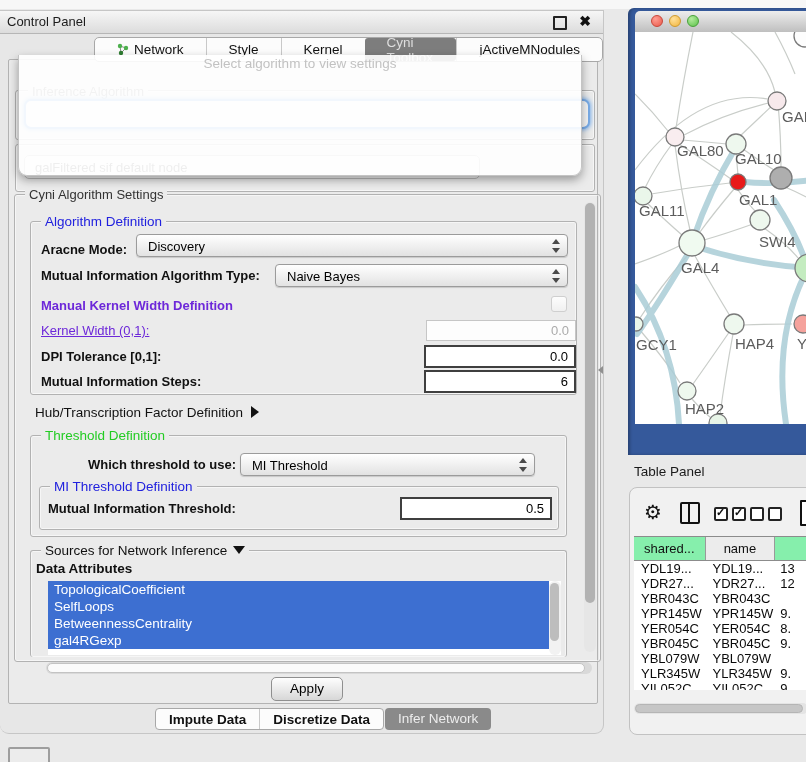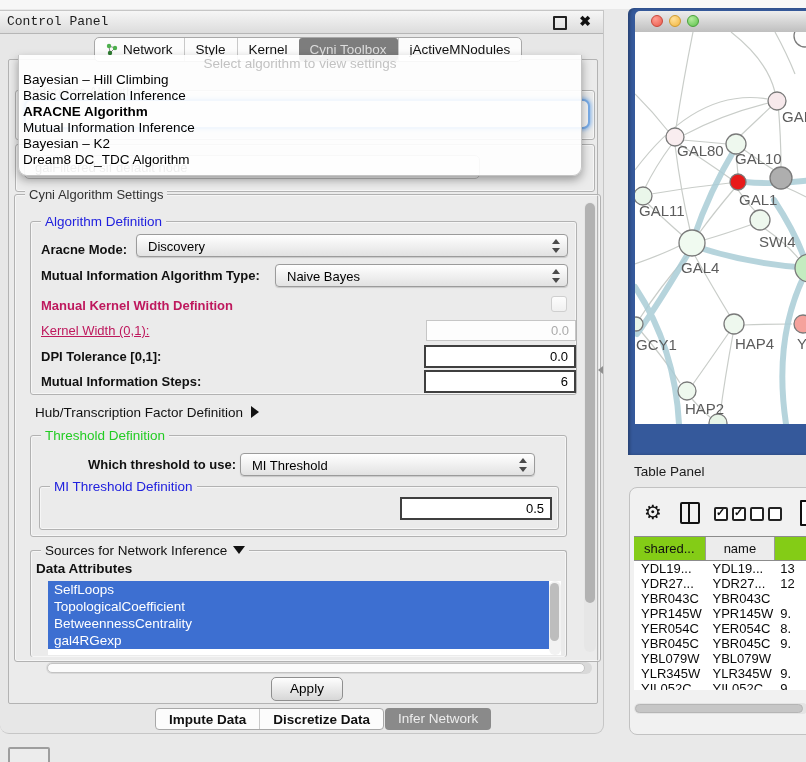--- a/index.html
+++ b/index.html
@@ -3,27 +3,27 @@
 <meta charset="utf-8">
 <style>
   html,body{margin:0;padding:0;}
   body{position:relative;width:806px;height:762px;overflow:hidden;background:#e9e9e9;
        font-family:"Liberation Sans",sans-serif;-webkit-font-smoothing:antialiased;}
   
   .cpanel{position:absolute;left:0;top:10px;width:604px;height:724px;background:#e7e7e7;
           border:1px solid #c6c6c6;border-left:none;border-radius:0 0 9px 9px;box-sizing:border-box;}
   .cp-titlebar{position:absolute;left:0;top:0;right:0;height:22px;
                background:linear-gradient(#f6f6f6,#dcdcdc);border-bottom:1px solid #b6b6b6;}
-  .cp-title{position:absolute;left:7px;top:3px;font-size:13px;color:#1c1c1c;font-family:Liberation Mono, monospace;}
+  .cp-title{position:absolute;left:7px;top:3px;font-size:13px;color:#1c1c1c;}
   .cp-float{position:absolute;right:36px;top:5px;width:10px;height:10px;border:2px solid #222;border-radius:1px;}
   .cp-close{position:absolute;right:12px;top:2px;font-size:14px;color:#111;font-weight:bold;}
   
   .tabstrip{position:absolute;left:94px;top:26px;height:23px;display:flex;align-items:stretch;
             background:#fcfcfc;border:1px solid #a8a8a8;border-radius:5px;overflow:hidden;z-index:5;}
-  .tab{display:flex;align-items:center;padding:0 11px;font-size:13.5px;color:#111;border-left:1px solid #c9c9c9;}
+  .tab{display:flex;align-items:center;padding:0 22px;font-size:13.5px;color:#111;border-left:1px solid #c9c9c9;}
   .tab:first-child{border-left:none;}
   .tab.active{background:#7d7d7d;color:#dedede;border-left:none;border-radius:3px;}
   .tab .nico{margin-right:5px;display:inline-flex;}
   
   .cbox{position:absolute;left:8px;top:48px;width:590px;height:645px;background:#ebebeb;
         border:1px solid #b3b3b3;border-radius:2px;box-sizing:border-box;}
   
   .bg-groupA{position:absolute;left:6px;top:30px;width:578px;height:48px;border:1px solid #bdbdbd;border-radius:3px;}
   .bg-legendA{position:absolute;left:12px;top:-7px;background:#ebebeb;padding:0 4px;font-size:13px;color:#7d7d7d;}
   .bg-comboA{position:absolute;left:8px;top:8px;width:562px;height:26px;border-radius:7px;background:#f4f4f4;
@@ -41,21 +41,21 @@
   .dd-item.bold{font-weight:bold;}
   
   .fieldset{position:absolute;border:1px solid #b2b2b2;border-radius:3px;box-shadow:inset 0 0 0 1px rgba(255,255,255,.55);}
   .legend{position:absolute;left:10px;top:-8px;background:#ebebeb;padding:0 4px;font-size:13px;white-space:nowrap;}
   .legend.dark{color:#333;}
   .legend.blue{color:#2121de;font-size:13.5px;}
   .legend.green{color:#23cc23;font-size:13.5px;}
   .legend.black{color:#111;}
   .lbl{position:absolute;font-size:13px;color:#111;white-space:nowrap;}
   .lbl.b{font-weight:bold;}
-  .lbl.dis{color:#be185d;}
+  .lbl.dis{color:#6d28d9;}
   
   .combo{position:absolute;height:23px;border:1px solid #9b9b9b;border-radius:4px;
          background:linear-gradient(#ffffff,#e2e2e2);font-size:13px;line-height:23px;padding-left:11px;
          color:#000;box-sizing:border-box;box-shadow:0 1px 1px rgba(0,0,0,.15);}
   .stepper{position:absolute;right:6px;top:3px;width:9px;height:16px;}
   .stepper:before{content:"";position:absolute;top:1px;left:0;border-left:4.5px solid transparent;
                   border-right:4.5px solid transparent;border-bottom:5px solid #4a4a4a;}
   .stepper:after{content:"";position:absolute;bottom:1px;left:0;border-left:4.5px solid transparent;
                  border-right:4.5px solid transparent;border-top:5px solid #4a4a4a;}
   
@@ -107,21 +107,21 @@
   .gear{position:absolute;left:10px;top:5px;font-family:"DejaVu Sans",sans-serif;font-size:20px;color:#111;line-height:26px;}
   .colsicon{position:absolute;left:46px;top:8px;width:16px;height:18px;border:2px solid #111;border-radius:2px;}
   .colsicon:before{content:"";position:absolute;left:6px;top:0;bottom:0;width:2px;background:#111;}
   .cbpair{position:absolute;top:13px;display:flex;gap:4px;}
   .cb{width:10px;height:10px;border:2px solid #222;border-radius:2px;position:relative;background:#fff;}
   .cb.checked:after{content:"\2713";position:absolute;left:0px;top:-3px;font-size:11px;font-weight:bold;color:#111;}
   .pageicon{position:absolute;left:166px;top:6px;width:16px;height:22px;border:2px solid #111;border-radius:1px;background:#fff;}
   .tp-table{position:absolute;left:4px;top:48px;right:0;}
   .tp-head{display:flex;border-top:1px solid #8c8c8c;border-bottom:1px solid #8c8c8c;height:23px;}
   .tp-hc{font-size:13px;color:#111;text-align:center;line-height:23px;border-right:1px solid #9a9a9a;box-sizing:border-box;}
-  .tp-hc.sel{background:#84cc16;}
+  .tp-hc.sel{background:#86efac;}
   .tp-hc.plain{background:#ececec;}
   .tp-rows{height:129px;overflow:hidden;background:#fff;}
   .tp-row{display:flex;height:15px;line-height:15px;font-size:13px;color:#0a0a0a;}
   .tp-c1{width:77px;padding-left:7px;box-sizing:border-box;white-space:nowrap;overflow:hidden;}
   .tp-c2{width:75px;padding-left:7px;box-sizing:border-box;white-space:nowrap;overflow:hidden;}
   .tp-c3{width:46px;padding-left:5px;box-sizing:border-box;white-space:nowrap;overflow:hidden;}
   .top-strip{position:absolute;left:0;top:0;width:806px;height:9px;background:#f7f7f7;}
 </style>
 </head>
 <body>
@@ -214,34 +214,35 @@
         <span class="legend green">Threshold Definition</span>
 
         <span class="lbl b" style="left:57px;top:21px;">Which threshold to use:</span>
         <div class="combo" style="left:209px;top:17px;width:295px;">
           <span>MI Threshold</span>
           <span class="stepper"></span>
         </div>
 
         <div class="fieldset" style="left:8px;top:50px;width:518px;height:42px;">
           <span class="legend blue">MI Threshold Definition</span>
+          <span class="lbl b" style="left:8px;top:14px;">Mutual Information Threshold:</span>
           <div class="tfield" style="left:360px;top:10px;width:142px;">0.5</div>
         </div>
       </div>
 
       <div class="fieldset" style="left:15px;top:355px;width:535px;height:106px;border-bottom:none;">
         <span class="legend black" style="font-size:13.5px;">
           <span>Sources for Network Inference</span><span class="tri-down"></span>
         </span>
         <span class="lbl b" style="left:5px;top:10px;font-size:13.5px;">Data Attributes</span>
 
         <div class="listbox" style="left:17px;top:30px;width:513px;height:74px;">
           <div style="margin-right:12px;">
+            <div class="listitem">TopologicalCoefficient</div>
             <div class="listitem">SelfLoops</div>
-            <div class="listitem">TopologicalCoefficient</div>
             <div class="listitem">BetweennessCentrality</div>
             <div class="listitem">gal4RGexp</div>
           </div>
           <div class="vtrack" style="right:0;top:0;width:12px;height:74px;background:#f2f2f2;">
             <div class="vthumb" style="left:1px;top:2px;width:9px;height:58px;background:#bdbdbd;"></div>
           </div>
         </div>
       </div>
     </div>
 
@@ -421,21 +422,13 @@
     </div>
   </div>
 
   <div class="htrack" style="left:4px;top:215px;width:174px;height:11px;background:#e4e4e4;">
     <div class="hthumb" style="left:1px;top:1px;width:168px;height:9px;background:#c6c6c6;border-color:#b5b5b5;"></div>
   </div>
 </div>
 
 <div class="dropdown" style="position:absolute;left:18px;top:55px;z-index:30;">
   <div class="dd-placeholder">Select algorithm to view settings</div>
-  <div class="dd-items">
-    <div class="dd-item">Bayesian – Hill Climbing</div>
-    <div class="dd-item">Basic Correlation Inference</div>
-    <div class="dd-item bold">ARACNE Algorithm</div>
-    <div class="dd-item">Mutual Information Inference</div>
-    <div class="dd-item">Bayesian – K2</div>
-    <div class="dd-item">Dream8 DC_TDC Algorithm</div>
-  </div>
 </div>
 
 </body></html>

